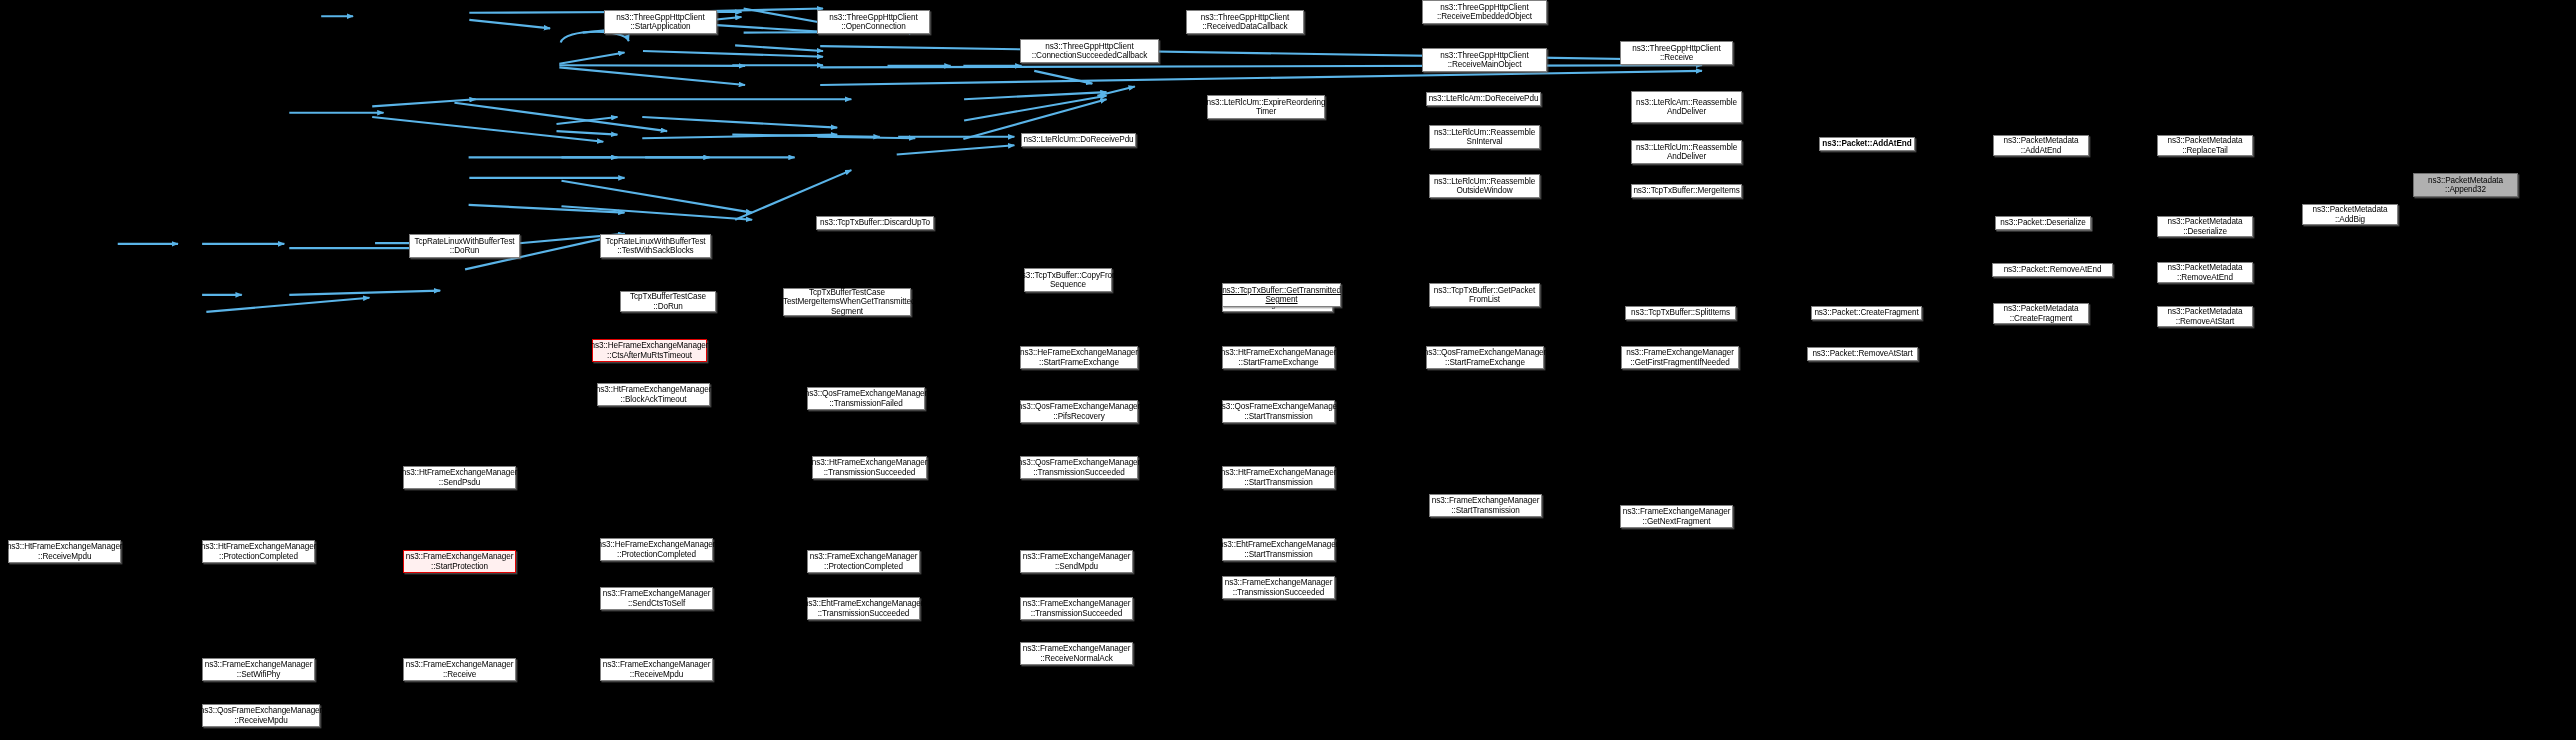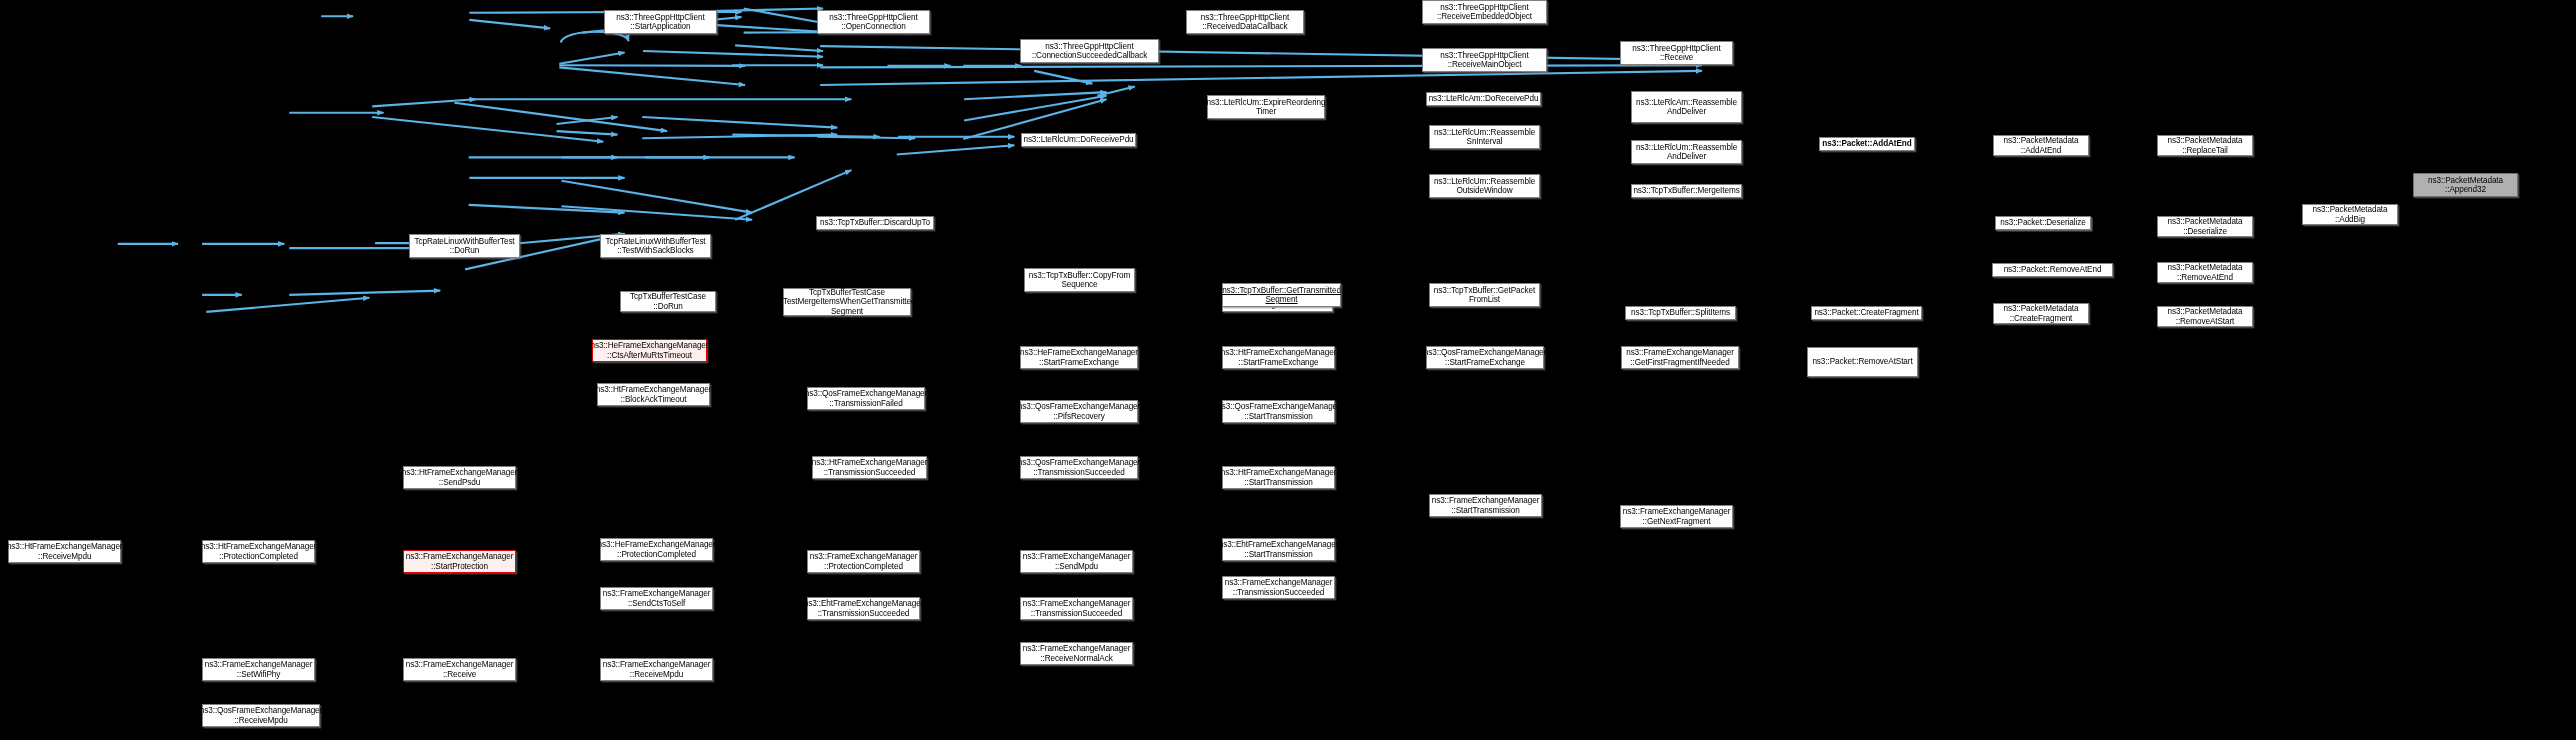--- a/index.html
+++ b/index.html
@@ -170,21 +170,21 @@
         <span>ns3::TcpTxBuffer::DiscardUpTo</span>
       </div>
       <div class="node" style="left: 409px; top: 234px; width: 111px; height: 24px;">
         <span>TcpRateLinuxWithBufferTest
 ::DoRun</span>
       </div>
       <div class="node" style="left: 600px; top: 234px; width: 111px; height: 24px;">
         <span>TcpRateLinuxWithBufferTest
 ::TestWithSackBlocks</span>
       </div>
-      <div class="node" style="left: 1024px; top: 268px; width: 111px; height: 24px;">
+      <div class="node" style="left: 1024px; top: 268px; width: 88px; height: 24px;">
         <span>ns3::TcpTxBuffer::CopyFrom
 Sequence</span>
       </div>
       <div class="node" style="left: 1222px; top: 268px; width: 111px; height: 24px; margin-top: 20px;">
         <span>ns3::TcpTxBuffer::GetNew
 Segment</span>
       </div>
       <div class="node" style="left: 1222px; top: 283px; width: 119px; height: 24px; text-decoration: underline;">
         <span>ns3::TcpTxBuffer::GetTransmitted
 Segment</span>
@@ -217,21 +217,21 @@
         <span>ns3::Packet::RemoveAtEnd</span>
       </div>
       <div class="node" style="left: 2157px; top: 262px; width: 96px; height: 21px;">
         <span>ns3::PacketMetadata
 ::RemoveAtEnd</span>
       </div>
       <div class="node" style="left: 2157px; top: 306px; width: 96px; height: 21px;">
         <span>ns3::PacketMetadata
 ::RemoveAtStart</span>
       </div>
-      <div class="node" style="left: 1807px; top: 347px; width: 111px; height: 30px;">
+      <div class="node" style="left: 1807px; top: 347px; width: 111px; height: 14px;">
         <span>ns3::Packet::RemoveAtStart</span>
       </div>
       <div class="node" style="left: 783px; top: 288px; width: 128px; height: 28px;">
         <span>TcpTxBufferTestCase
 ::TestMergeItemsWhenGetTransmitted
 Segment</span>
       </div>
       <div class="node" style="left: 620px; top: 291px; width: 96px; height: 21px;">
         <span>TcpTxBufferTestCase
 ::DoRun</span>

